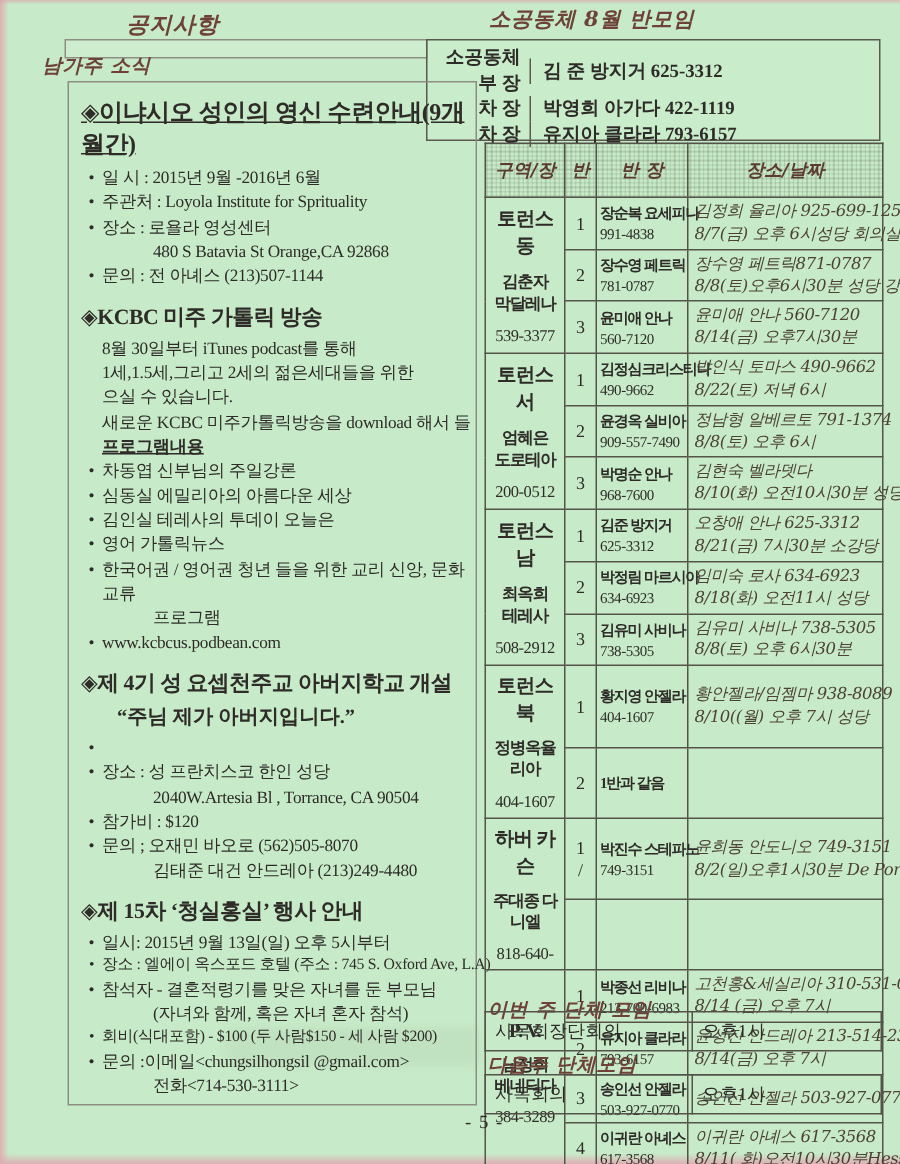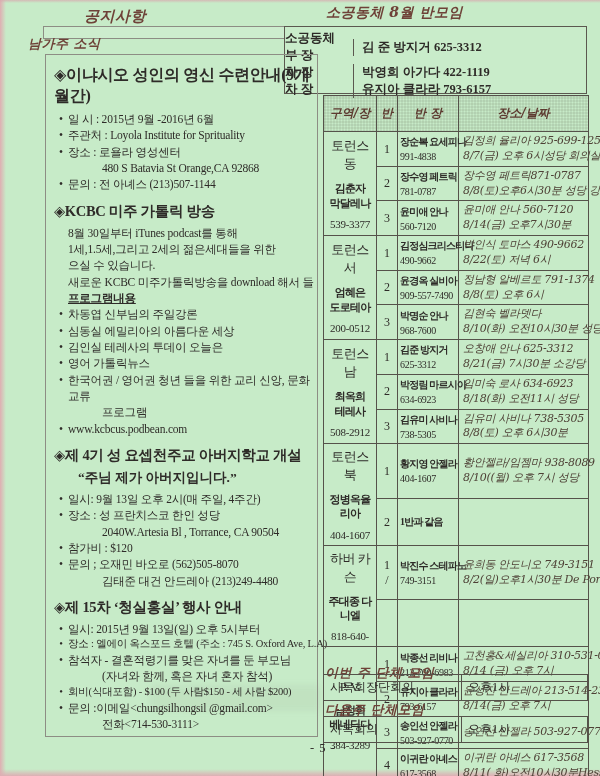--- a/index.html
+++ b/index.html
@@ -28,29 +28,29 @@
   .note-nextweek{position:absolute;left:325px;top:701px;font-size:13px;}
 
   .thin-box{position:absolute;left:43px;top:26px;width:240px;height:11px;
     border:1px solid #8d8d84;background:rgba(255,255,255,.12);}
 
   
   .staff-box{position:absolute;left:284px;top:26px;width:303px;height:68px;
     border:1px solid #5b584f;display:flex;flex-direction:column;justify-content:space-around;
     padding:3px 0;box-sizing:border-box;background:rgba(255,255,255,.05);}
   .staff-row{display:flex;align-items:center;font-size:12.5px;font-weight:bold;}
-  .staff-label{width:62px;padding-right:6px;flex:none;}
+  .staff-label{width:62px;text-align:right;padding-right:6px;flex:none;}
   .staff-val{border-left:1px solid #5b584f;padding-left:8px;flex:1;}
 
   
   .left-box{position:absolute;left:45px;top:54px;width:273px;height:683px;
     border:1px solid #8d8d84;box-sizing:border-box;padding:8px 2px 4px 8px;}
   .section{margin-bottom:9px;}
   .sec-title{font-weight:bold;font-size:14.5px;letter-spacing:-.3px;margin:2px 0 4px 0;}
-  .section:first-child .sec-title{font-size:16px;}
+  .section:first-child .sec-title{font-size:16px;text-decoration:underline;}
   .sec-sub{font-weight:bold;font-size:13.5px;margin:0 0 4px 24px;}
   .line{font-size:11.5px;letter-spacing:-.2px;line-height:1.42;display:flex;}
   .line .bullet{width:14px;flex:none;text-align:center;}
   .line .nb{width:14px;flex:none;}
   .line.ind .nb{width:48px;}
   .line.strong .txt{font-weight:bold;text-decoration:underline;}
   .line.sm{font-size:10.5px;white-space:nowrap;}
 
   
   .group-table{position:absolute;left:323px;top:95px;width:265px;
@@ -58,21 +58,21 @@
   .group-table th,.group-table td{border:1px solid #55524a;box-sizing:border-box;
     vertical-align:middle;padding:2px 3px;}
   .group-table th{
     height:36px;font-size:12px;color:#5d3a30;font-weight:bold;font-style:italic;
     font-family:"DejaVu Serif",serif;
     background-image:
       repeating-linear-gradient(0deg,rgba(60,60,45,.16) 0 1px,transparent 1px 3px),
       repeating-linear-gradient(90deg,rgba(60,60,45,.16) 0 1px,transparent 1px 3px);}
   .col-group{width:53px;} .col-ban{width:21px;} .col-leader{width:61px;} .col-place{width:130px;}
   td.group-cell{text-align:center;padding:4px 1px;}
-  .g-region{font-weight:normal;font-size:13px;letter-spacing:-.5px;margin-bottom:8px;}
+  .g-region{font-weight:bold;font-size:13px;letter-spacing:-.5px;margin-bottom:8px;}
   .g-leader{font-weight:bold;font-size:11px;letter-spacing:-.8px;white-space:pre-line;line-height:1.3;}
   .g-phone{font-size:11px;margin-top:8px;letter-spacing:-.3px;}
   td.ban-cell{text-align:center;font-size:12px;white-space:pre-line;line-height:1.2;}
   td.leader-cell{padding:2px 2px;}
   .l-name{font-weight:bold;font-size:10px;letter-spacing:-.8px;white-space:nowrap;}
   .l-phone{font-size:10px;letter-spacing:-.3px;margin-top:2px;white-space:nowrap;}
   td.place-cell{padding:2px 4px;}
   .p-line{font-style:italic;font-size:11px;color:#4e4136;letter-spacing:-.3px;
     font-family:"DejaVu Serif",serif;white-space:nowrap;line-height:1.35;}
   .group-table td{height:30px;}
@@ -187,21 +187,20 @@
       <div class="line">
         <span class="bullet">•</span>
         <span class="txt">www.kcbcus.podbean.com</span>
       </div>
     </div>
     <div class="section">
       <div class="sec-title">◈제 4기 성 요셉천주교 아버지학교 개설</div>
       <div class="sec-sub">“주님 제가 아버지입니다.”</div>
       <div class="line">
         <span class="bullet">•</span>
-        <span class="txt">일시: 9월 13일 오후 2시(매 주일, 4주간)</span>
       </div>
       <div class="line">
         <span class="bullet">•</span>
         <span class="txt">장소 : 성 프란치스코 한인 성당</span>
       </div>
       <div class="line ind">
         <span class="nb"></span>
         <span class="txt">2040W.Artesia Bl , Torrance, CA 90504</span>
       </div>
       <div class="line">

